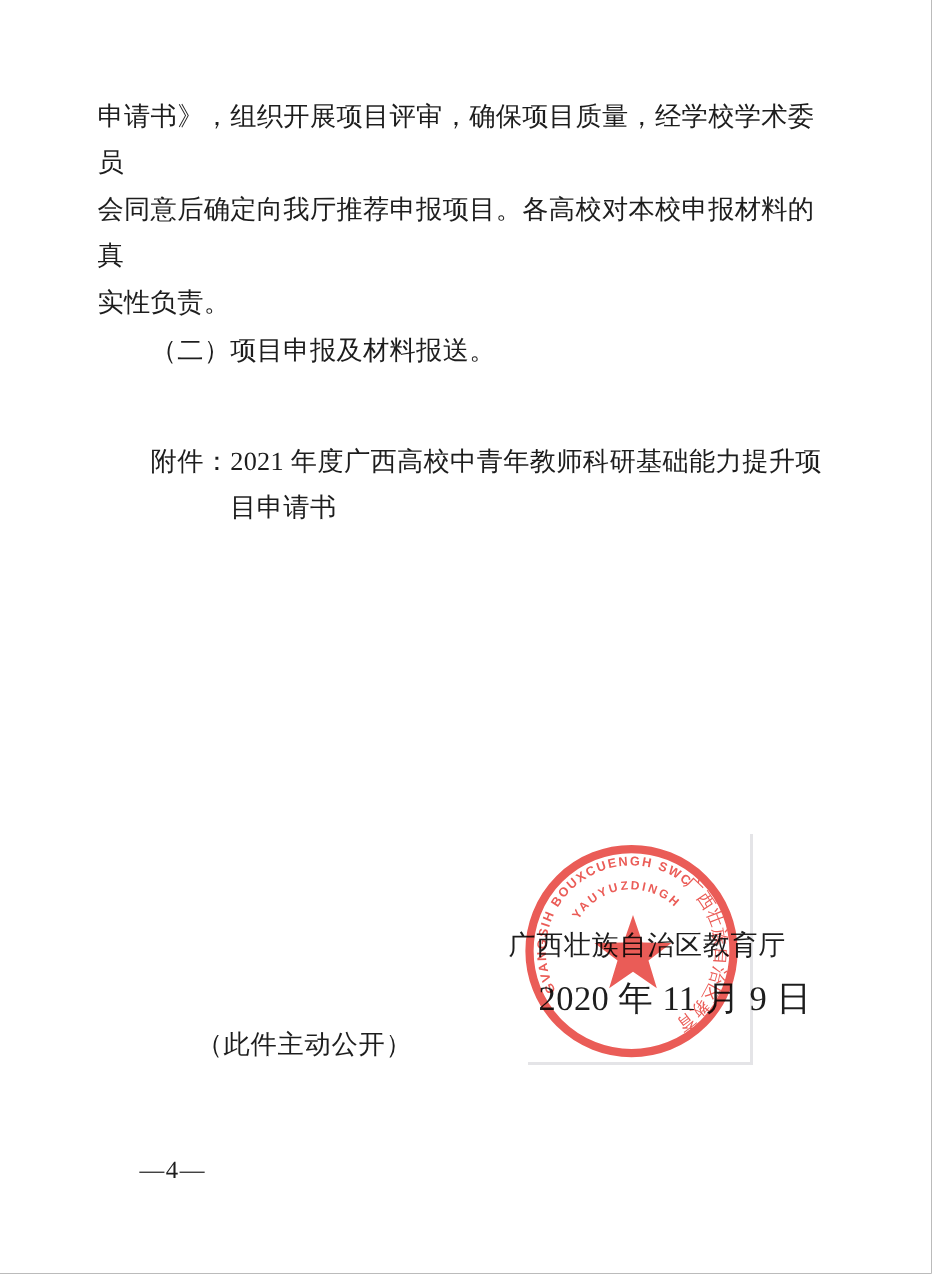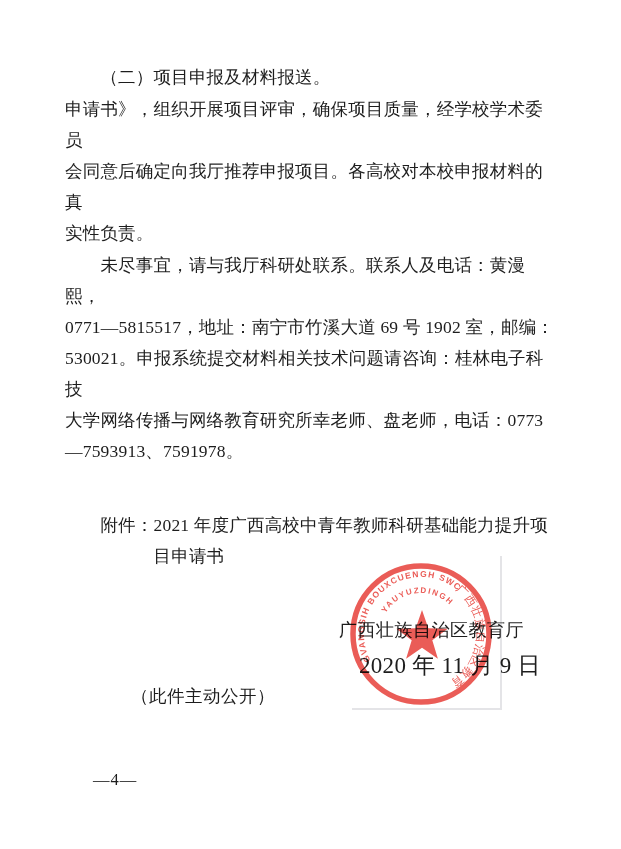--- a/index.html
+++ b/index.html
@@ -52,29 +52,24 @@
   .seal .ring-latin{font-size:8.5px;letter-spacing:1.2px;font-weight:bold;}
   .seal .ring-inner{font-size:8px;letter-spacing:1.6px;font-weight:bold;}
   .seal .ring-cjk{font-size:11.5px;letter-spacing:0.5px;}
 </style>
 </head>
 <body>
 
 <div class="page">
 
   <div class="doc-body">
-    <p class="para">　　（二）项目申报及材料报送。</p>
     <p class="para">申请书》，组织开展项目评审，确保项目质量，经学校学术委员
 会同意后确定向我厅推荐申报项目。各高校对本校申报材料的真
 实性负责。</p>
-    <p class="para">　　未尽事宜，请与我厅科研处联系。联系人及电话：黄漫熙，
-0771—5815517，地址：南宁市竹溪大道 69 号 1902 室，邮编：
-530021。申报系统提交材料相关技术问题请咨询：桂林电子科技
-大学网络传播与网络教育研究所幸老师、盘老师，电话：0773
-—7593913、7591978。</p>
+    <p class="para">　　（二）项目申报及材料报送。</p>
     <p class="attachment">　　附件：2021 年度广西高校中青年教师科研基础能力提升项
 　　　　　目申请书</p>
   </div>
 
   <div class="seal-scan-box"></div>
 
   <div class="sig-issuer">广西壮族自治区教育厅</div>
   <div class="sig-date">2020 年 11 月 9 日</div>
 
   <svg class="seal" viewBox="0 0 150 152" xmlns="http://www.w3.org/2000/svg">

